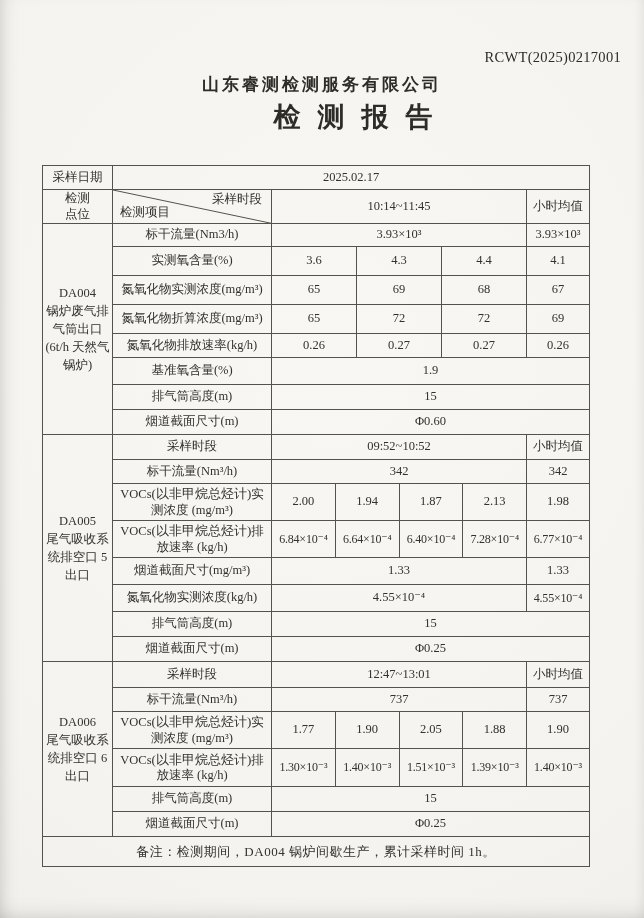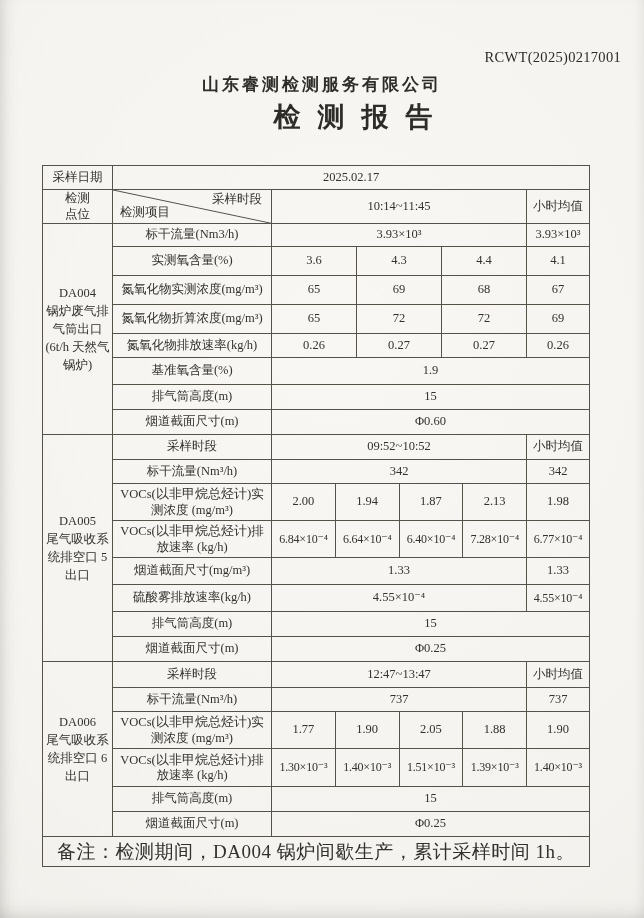--- a/index.html
+++ b/index.html
@@ -34,21 +34,21 @@
     border:1px solid #55524c;
     text-align:center;vertical-align:middle;
     padding:1px 2px;line-height:1.25;
     overflow:hidden;
   }
   td.lbl{font-size:12.5px;text-align:center;}
   td.sci{font-size:12px;letter-spacing:-0.2px;}
   .sm{font-size:13px;margin-top:33px;}
   .pre{white-space:pre-line;}
   td.point{line-height:1.45;font-size:12.5px;}
-  td.remark-cell{font-size:19px;letter-spacing:.5px;margin-left:24px;}
+  td.remark-cell{font-size:13px;letter-spacing:.5px;margin-left:24px;}
   .diag-cell{position:relative;padding:0;}
   .diag-svg{position:absolute;inset:0;width:100%;height:100%;display:block;}
   .diag-top{position:absolute;top:2px;right:9px;font-size:12.5px;}
   .diag-bottom{position:absolute;bottom:3px;left:7px;font-size:12.5px;}
 </style>
 </head>
 <body>
 
 <div class="page">
 
@@ -165,40 +165,40 @@
       <td colspan="3" class="sci">6.40×10⁻⁴</td>
       <td colspan="3" class="sci">7.28×10⁻⁴</td>
       <td class="sci">6.77×10⁻⁴</td>
     </tr>
     <tr style="height:27px">
       <td class="lbl">烟道截面尺寸(mg/m³)</td>
       <td colspan="12">1.33</td>
       <td>1.33</td>
     </tr>
     <tr style="height:27px">
-      <td class="lbl">硫酸雾排放速率(kg/h)</td>
+      <td class="lbl">氮氧化物实测浓度(kg/h)</td>
       <td colspan="12">4.55×10⁻⁴</td>
       <td class="sci">4.55×10⁻⁴</td>
     </tr>
     <tr style="height:25px">
       <td class="lbl">排气筒高度(m)</td>
       <td colspan="13">15</td>
     </tr>
     <tr style="height:25px">
       <td class="lbl">烟道截面尺寸(m)</td>
       <td colspan="13">Φ0.25</td>
     </tr>
 
     <tr style="height:26px">
       <td rowspan="6" class="pre point">DA006
 尾气吸收系
 统排空口 6
 出口</td>
       <td class="lbl">采样时段</td>
-      <td colspan="12">12:47~13:47</td>
+      <td colspan="12">12:47~13:01</td>
       <td>小时均值</td>
     </tr>
     <tr style="height:24px">
       <td class="lbl">标干流量(Nm³/h)</td>
       <td colspan="12">737</td>
       <td>737</td>
     </tr>
     <tr style="height:37px">
       <td class="lbl"><span>VOCs</span><span class="sm">(以非甲烷总烃计)</span><span>实测浓度</span> <span>(mg/m³)</span></td>
       <td colspan="3">1.77</td>

